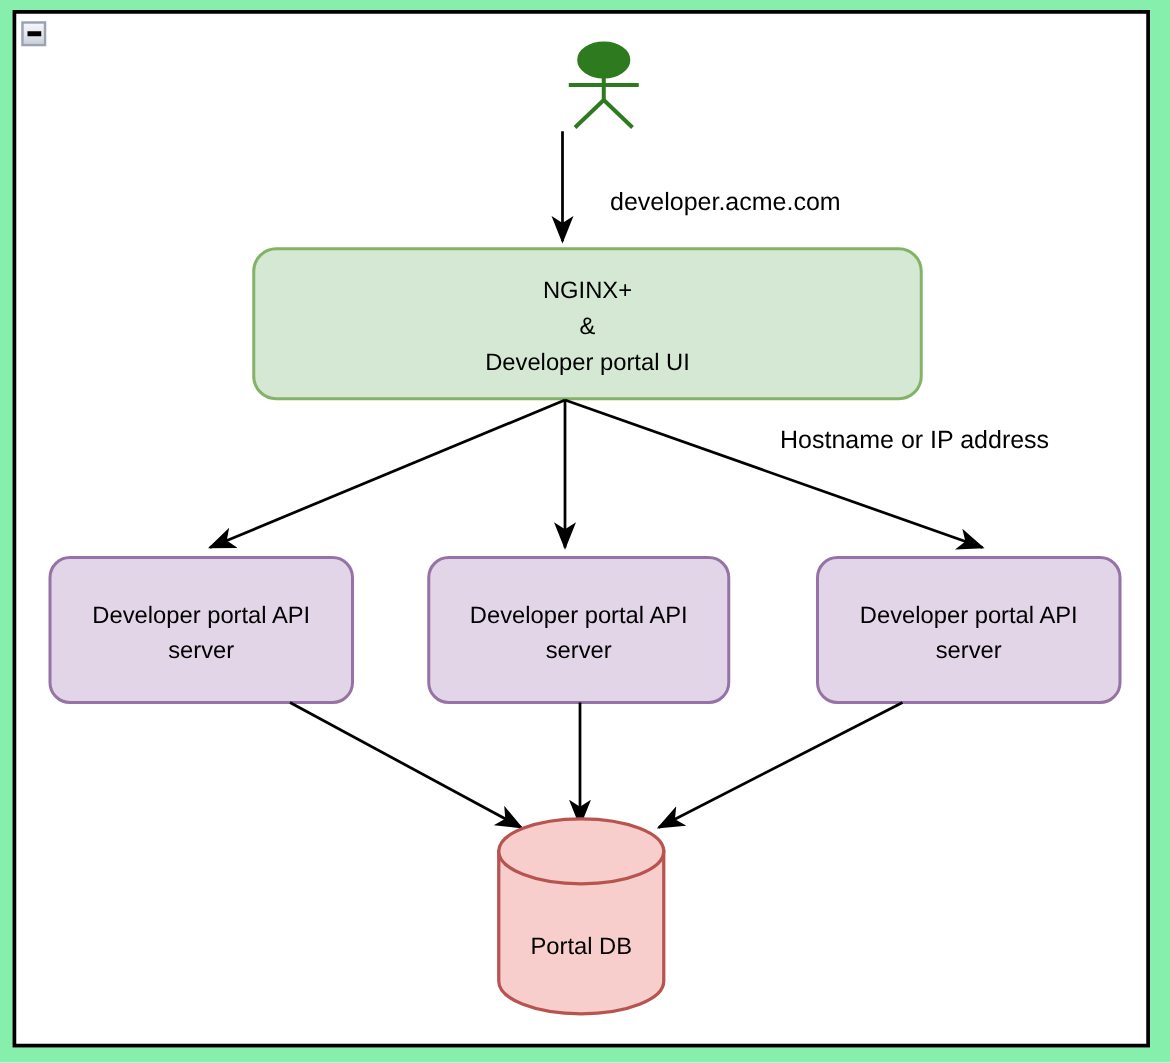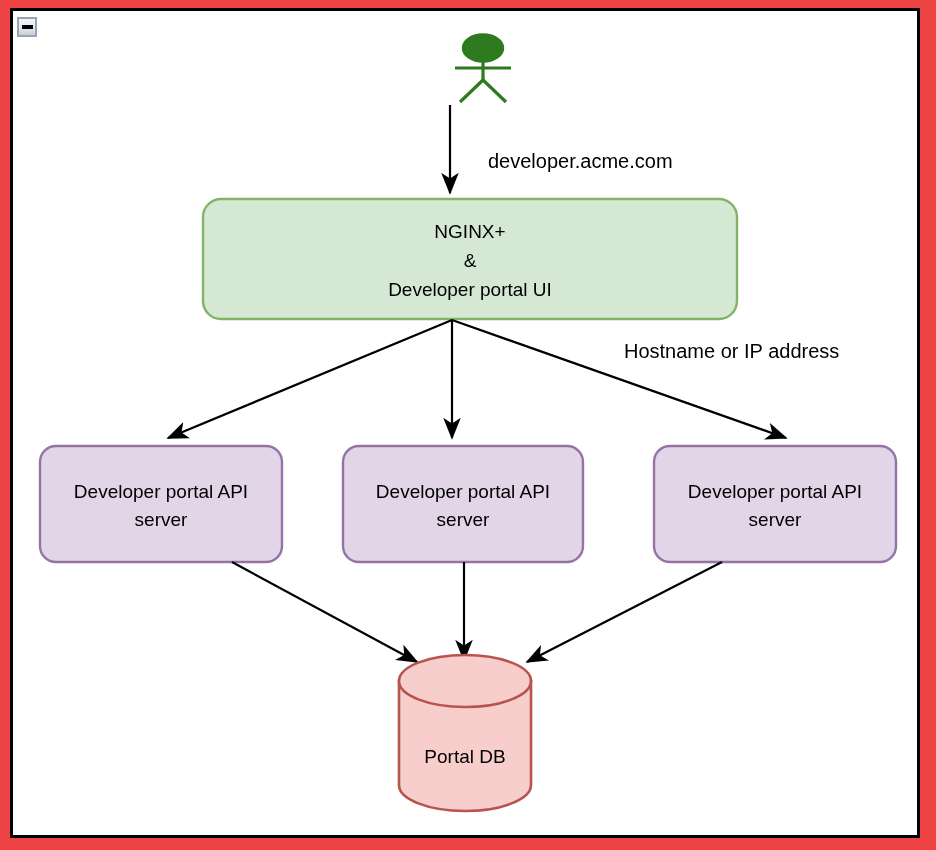--- a/index.html
+++ b/index.html
@@ -10,21 +10,21 @@
   body {
     width: 936px;
     height: 850px;
     font-family: "Liberation Sans", sans-serif;
     overflow: hidden;
   }
   #canvas {
     position: relative;
     width: 936px;
     height: 850px;
-    background: #ef4444;
+    background: #86efac;
   }
   
   .frame {
     position: absolute;
     left: 10px;
     top: 8px;
     width: 910px;
     height: 830px;
     border: 3px solid #000000;
     box-sizing: border-box;

